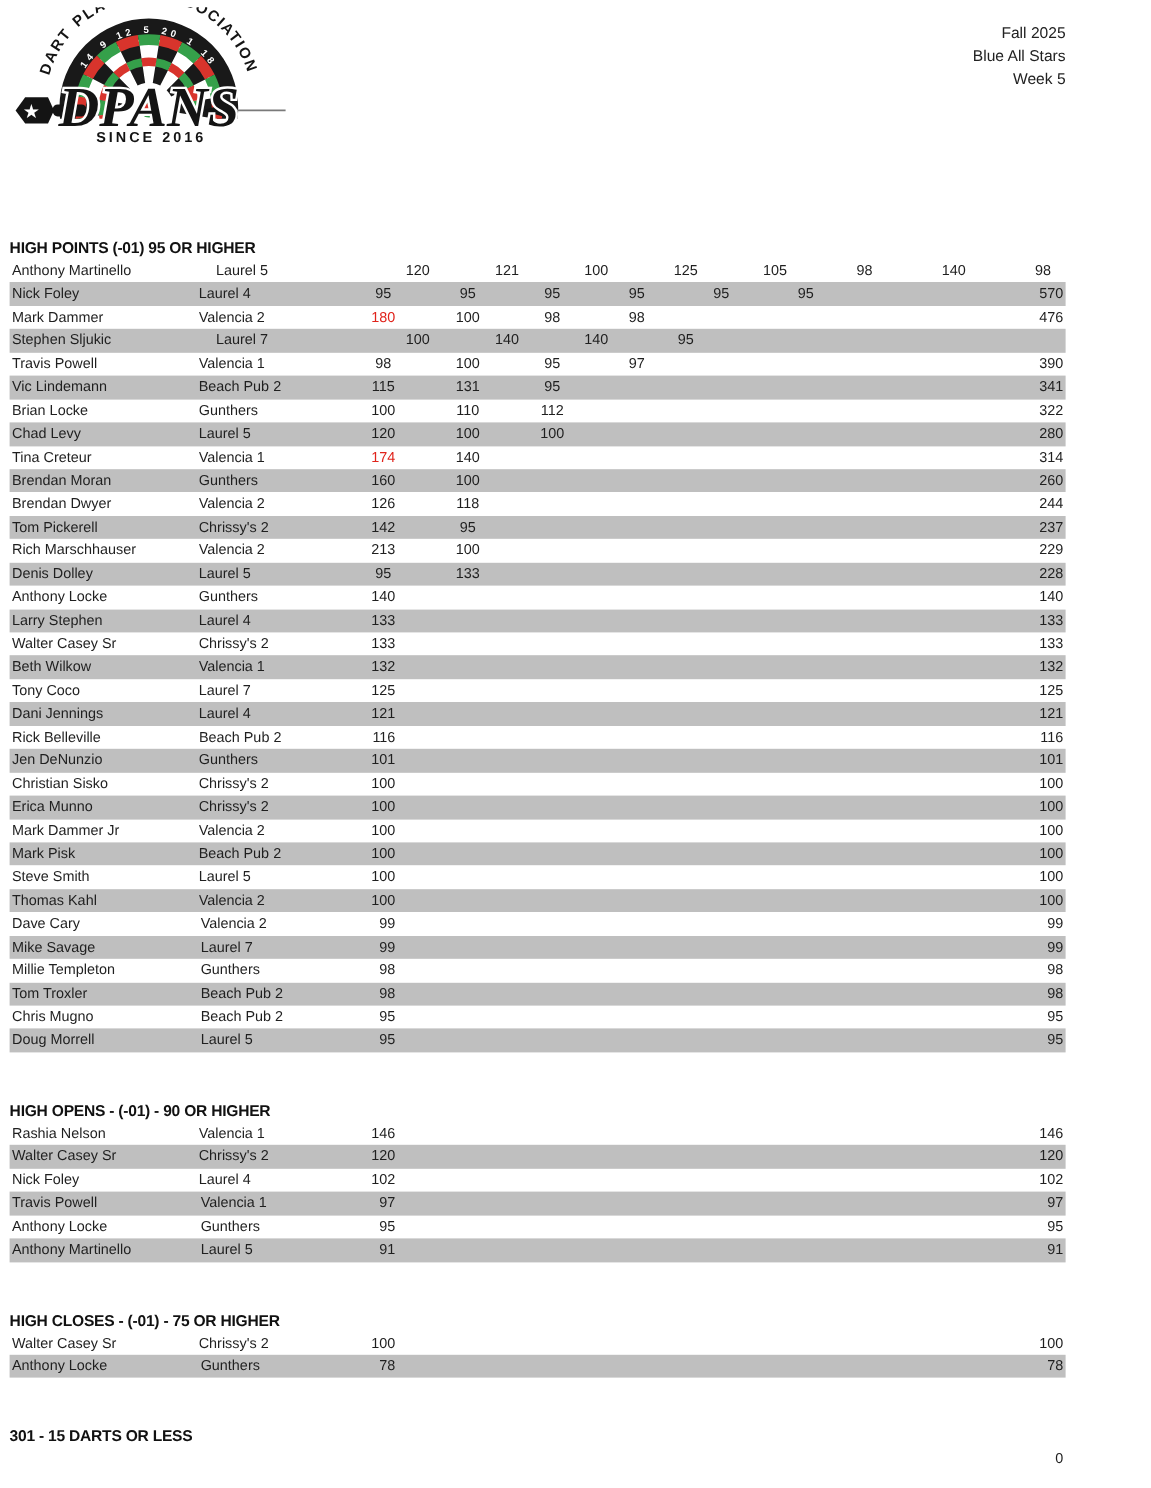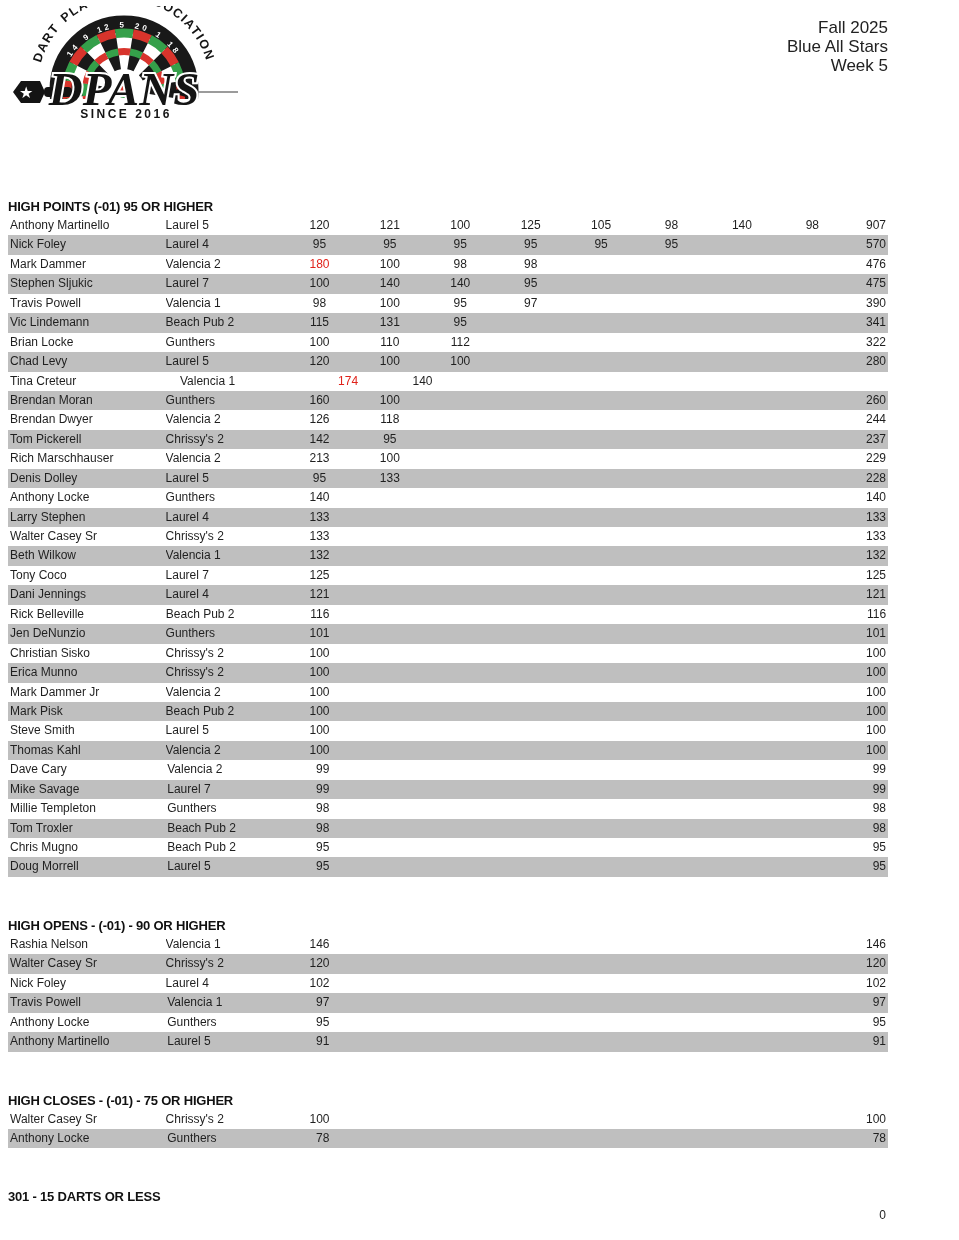--- a/index.html
+++ b/index.html
@@ -6,21 +6,21 @@
   body{
     width:959px;height:1240px;background:#ffffff;position:relative;
     font-family:"Liberation Sans","DejaVu Sans",sans-serif;
     color:var(--ink,#1f1f1f);
     -webkit-font-smoothing:antialiased;
   }
   
   .logo-wrap{position:absolute;left:10px;top:6px;width:230px;height:118px;}
   .meta{
     position:absolute;top:18px;right:71px;text-align:right;
-    font-size:17px;line-height:19px;color:#222;
+    font-size:13px;line-height:19px;color:#222;
   }
   
   .tables{position:absolute;left:8px;top:158px;width:880px;}
   .section-title{
     font-weight:bold;font-size:13px;letter-spacing:-0.2px;color:#111;
     height:18px;line-height:18px;white-space:nowrap;margin-top:40px;
   }
   section{margin:0;}
   section.sec-1{margin-top:17px;}
   section.sec-2{margin-top:20px;}
@@ -99,21 +99,20 @@
         <div class="c-name">Anthony Martinello</div>
         <div class="c-team">Laurel 5</div>
         <div class="c-score">120</div>
         <div class="c-score">121</div>
         <div class="c-score">100</div>
         <div class="c-score">125</div>
         <div class="c-score">105</div>
         <div class="c-score">98</div>
         <div class="c-score">140</div>
         <div class="c-score">98</div>
-        <div class="c-total">907</div>
       </div>
       <div class="row stripe">
         <div class="c-name">Nick Foley</div>
         <div class="c-team">Laurel 4</div>
         <div class="c-score">95</div>
         <div class="c-score">95</div>
         <div class="c-score">95</div>
         <div class="c-score">95</div>
         <div class="c-score">95</div>
         <div class="c-score">95</div>
@@ -138,21 +137,20 @@
         <div class="c-name">Stephen Sljukic</div>
         <div class="c-team">Laurel 7</div>
         <div class="c-score">100</div>
         <div class="c-score">140</div>
         <div class="c-score">140</div>
         <div class="c-score">95</div>
         <div class="c-score"></div>
         <div class="c-score"></div>
         <div class="c-score"></div>
         <div class="c-score"></div>
-        <div class="c-total">475</div>
       </div>
       <div class="row">
         <div class="c-name">Travis Powell</div>
         <div class="c-team">Valencia 1</div>
         <div class="c-score">98</div>
         <div class="c-score">100</div>
         <div class="c-score">95</div>
         <div class="c-score">97</div>
         <div class="c-score"></div>
         <div class="c-score"></div>
@@ -203,20 +201,21 @@
         <div class="c-name">Tina Creteur</div>
         <div class="c-team">Valencia 1</div>
         <div class="c-score red">174</div>
         <div class="c-score">140</div>
         <div class="c-score"></div>
         <div class="c-score"></div>
         <div class="c-score"></div>
         <div class="c-score"></div>
         <div class="c-score"></div>
         <div class="c-score"></div>
+        <div class="c-total">314</div>
       </div>
       <div class="row stripe">
         <div class="c-name">Brendan Moran</div>
         <div class="c-team">Gunthers</div>
         <div class="c-score">160</div>
         <div class="c-score">100</div>
         <div class="c-score"></div>
         <div class="c-score"></div>
         <div class="c-score"></div>
         <div class="c-score"></div>

